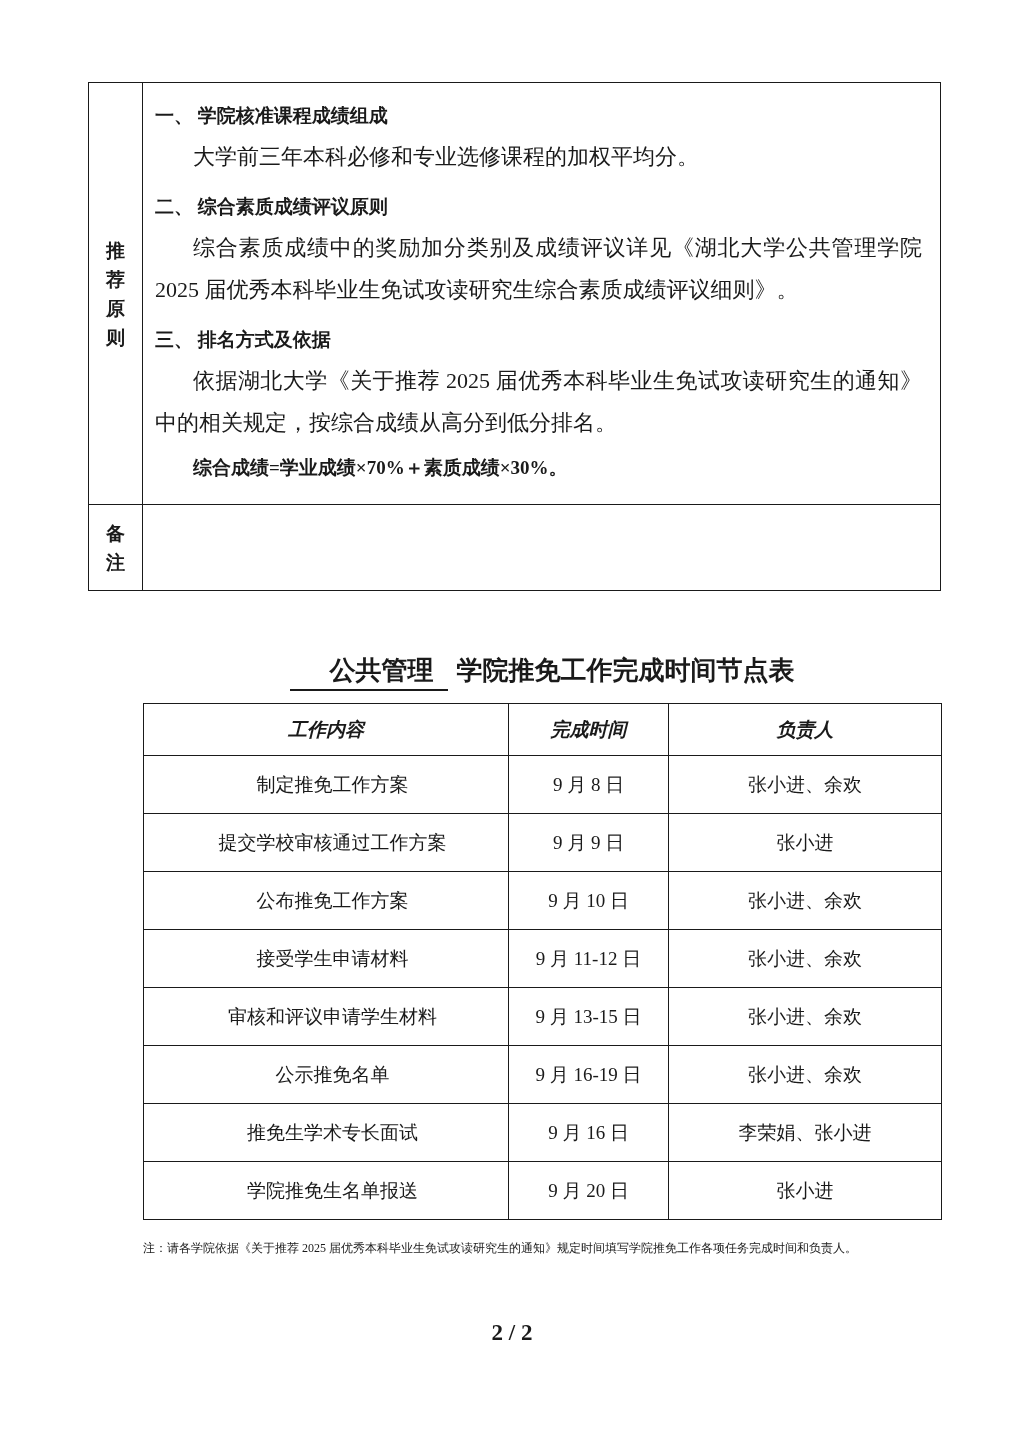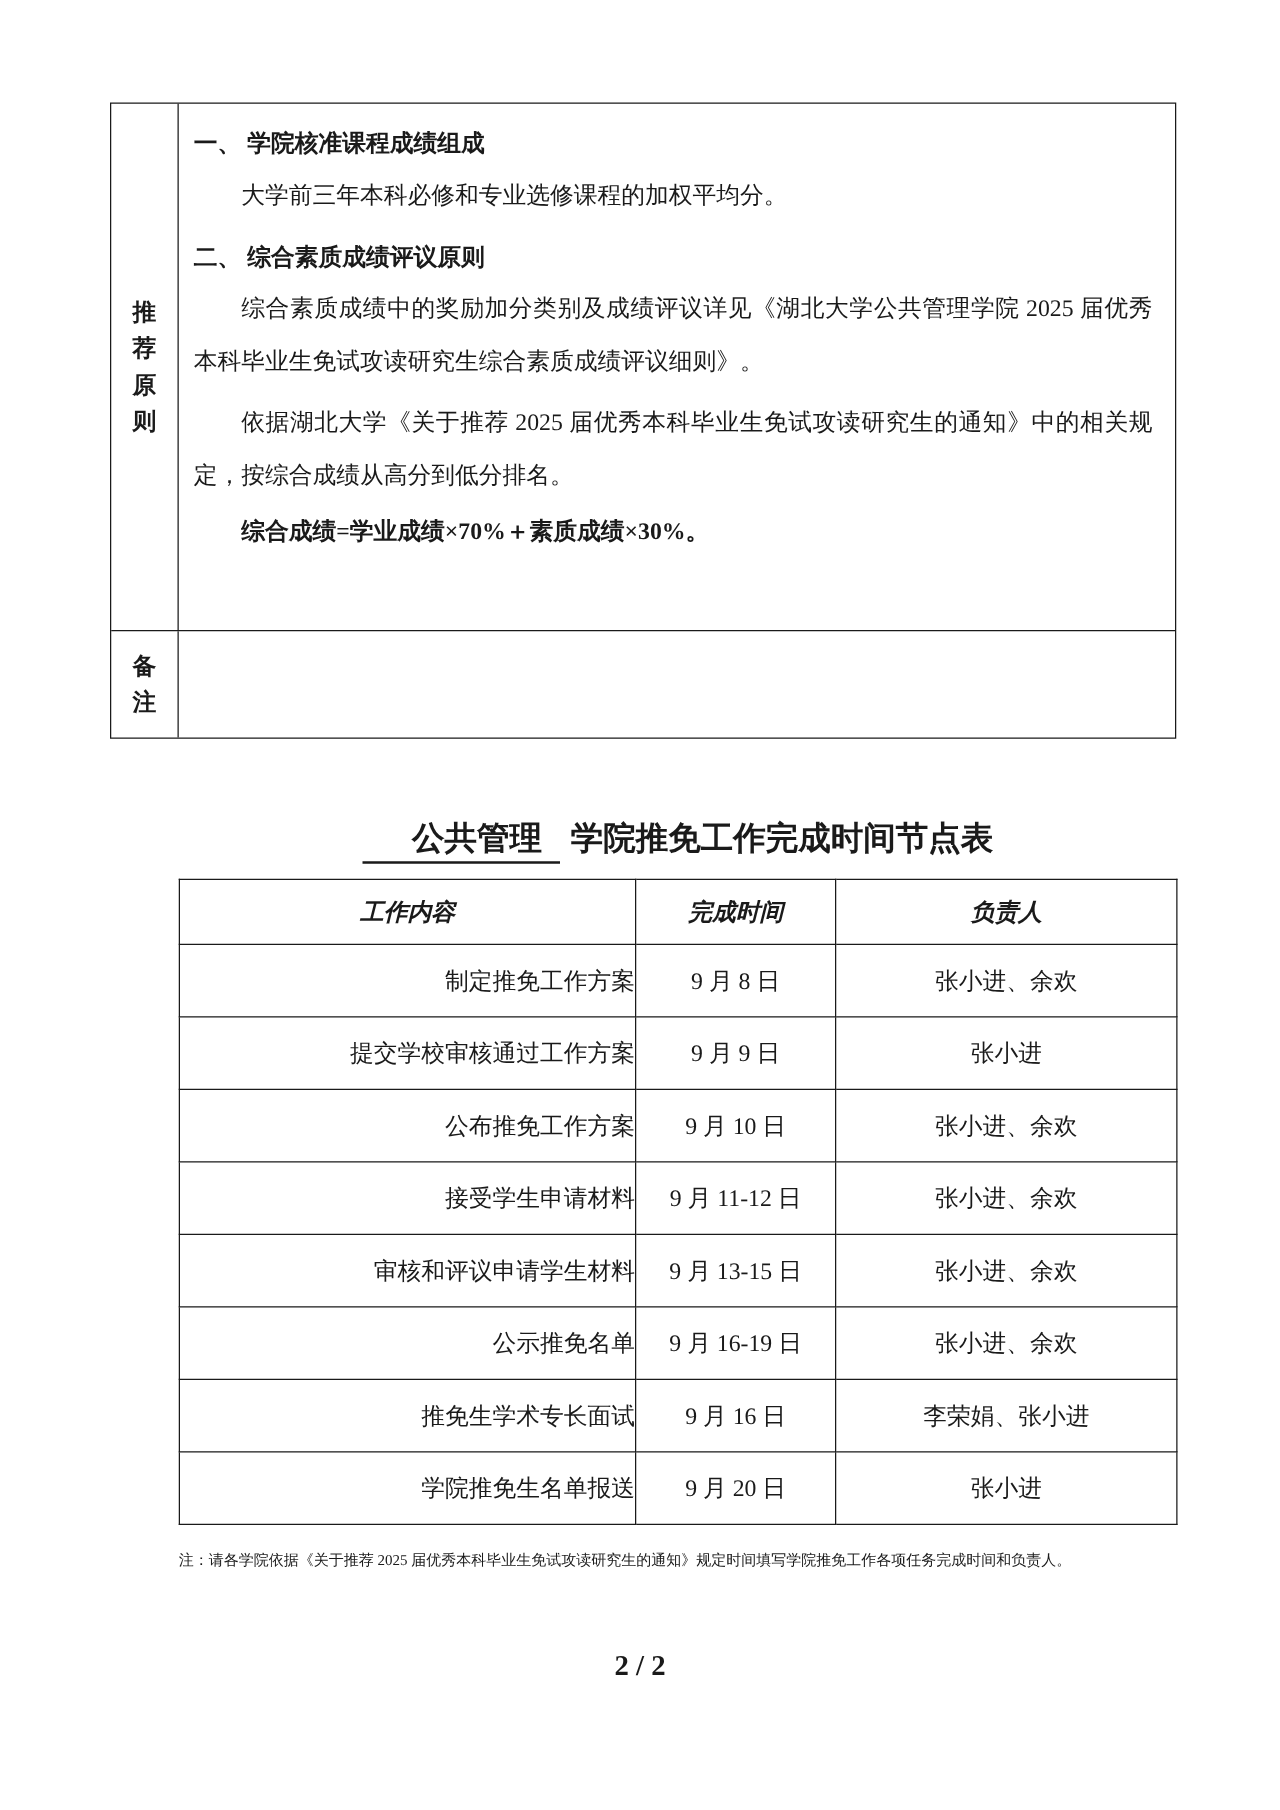--- a/index.html
+++ b/index.html
@@ -22,21 +22,21 @@
     display:flex; align-items:center; justify-content:center; box-sizing:border-box;
   }
   .vtext {
     display:inline-block; width:21px; font-size:19px; font-weight:bold;
     line-height:29px; text-align:center; word-break:break-all;
   }
   .t1-content { flex:1; padding:10px 18px 0 12px; box-sizing:border-box; overflow:hidden; }
   .sec-h { font-size:19px; font-weight:bold; line-height:27px; margin:15px 0 0 0; }
   .sec-h.first { margin-top:9px; }
   .sec-p {
-    font-size:19px; line-height:42px; margin:7px 0 0 0;
+    font-size:22px; line-height:42px; margin:7px 0 0 0;
     text-indent:38px; text-align:justify;
   }
   .formula { font-size:19px; font-weight:bold; line-height:30px; margin:9px 0 0 0; text-indent:38px; }
 
   
   .title2 {
     position:absolute; left:143px; top:652px; width:798px;
     text-align:center; font-size:26px; font-weight:bold; line-height:38px;
     white-space:nowrap;
   }
@@ -47,21 +47,21 @@
 
   
   .t2 {
     position:absolute; left:143px; top:703px; width:798px;
     border-collapse:collapse; table-layout:fixed; font-size:19px;
   }
   .t2 th, .t2 td { border:1.5px solid #1a1a1a; padding:0; overflow:hidden; }
   .t2 thead tr { height:52px;font-style:italic; }
   .t2 tbody tr { height:58px; }
   .t2 th { font-weight:bold; text-align:center; }
-  .t2 td.c1 { text-align:right; padding-left:13px; }
+  .t2 td.c1 { text-align:center; padding-left:13px; }
   .t2 td.c2, .t2 td.c3 { text-align:center; }
 
   
   .note {
     position:absolute; left:143px; top:1232px; width:800px;
     font-size:12px; line-height:33px; text-align:justify; margin:0;font-family:Liberation Serif, serif;
   }
   .footer {
     position:absolute; left:0; top:1322px; width:1024px;
     text-align:center; font-size:23px; font-weight:bold; line-height:22px;
@@ -75,20 +75,21 @@
   <div class="t1">
     <div class="t1-row t1-row-main">
       <div class="t1-label">
         <span class="vtext">推荐原则</span>
       </div>
       <div class="t1-content">
         <div class="sec-h first">一、 学院核准课程成绩组成</div>
         <p class="sec-p">大学前三年本科必修和专业选修课程的加权平均分。</p>
         <div class="sec-h">二、 综合素质成绩评议原则</div>
         <p class="sec-p">综合素质成绩中的奖励加分类别及成绩评议详见《湖北大学公共管理学院 2025 届优秀本科毕业生免试攻读研究生综合素质成绩评议细则》。</p>
+        <div class="sec-h">三、 排名方式及依据</div>
         <p class="sec-p">依据湖北大学《关于推荐 2025 届优秀本科毕业生免试攻读研究生的通知》中的相关规定，按综合成绩从高分到低分排名。</p>
         <p class="formula">综合成绩=学业成绩×70%＋素质成绩×30%。</p>
       </div>
     </div>
     <div class="t1-row t1-row-remark">
       <div class="t1-label">
         <span class="vtext">备注</span>
       </div>
       <div class="t1-content"></div>
     </div>

